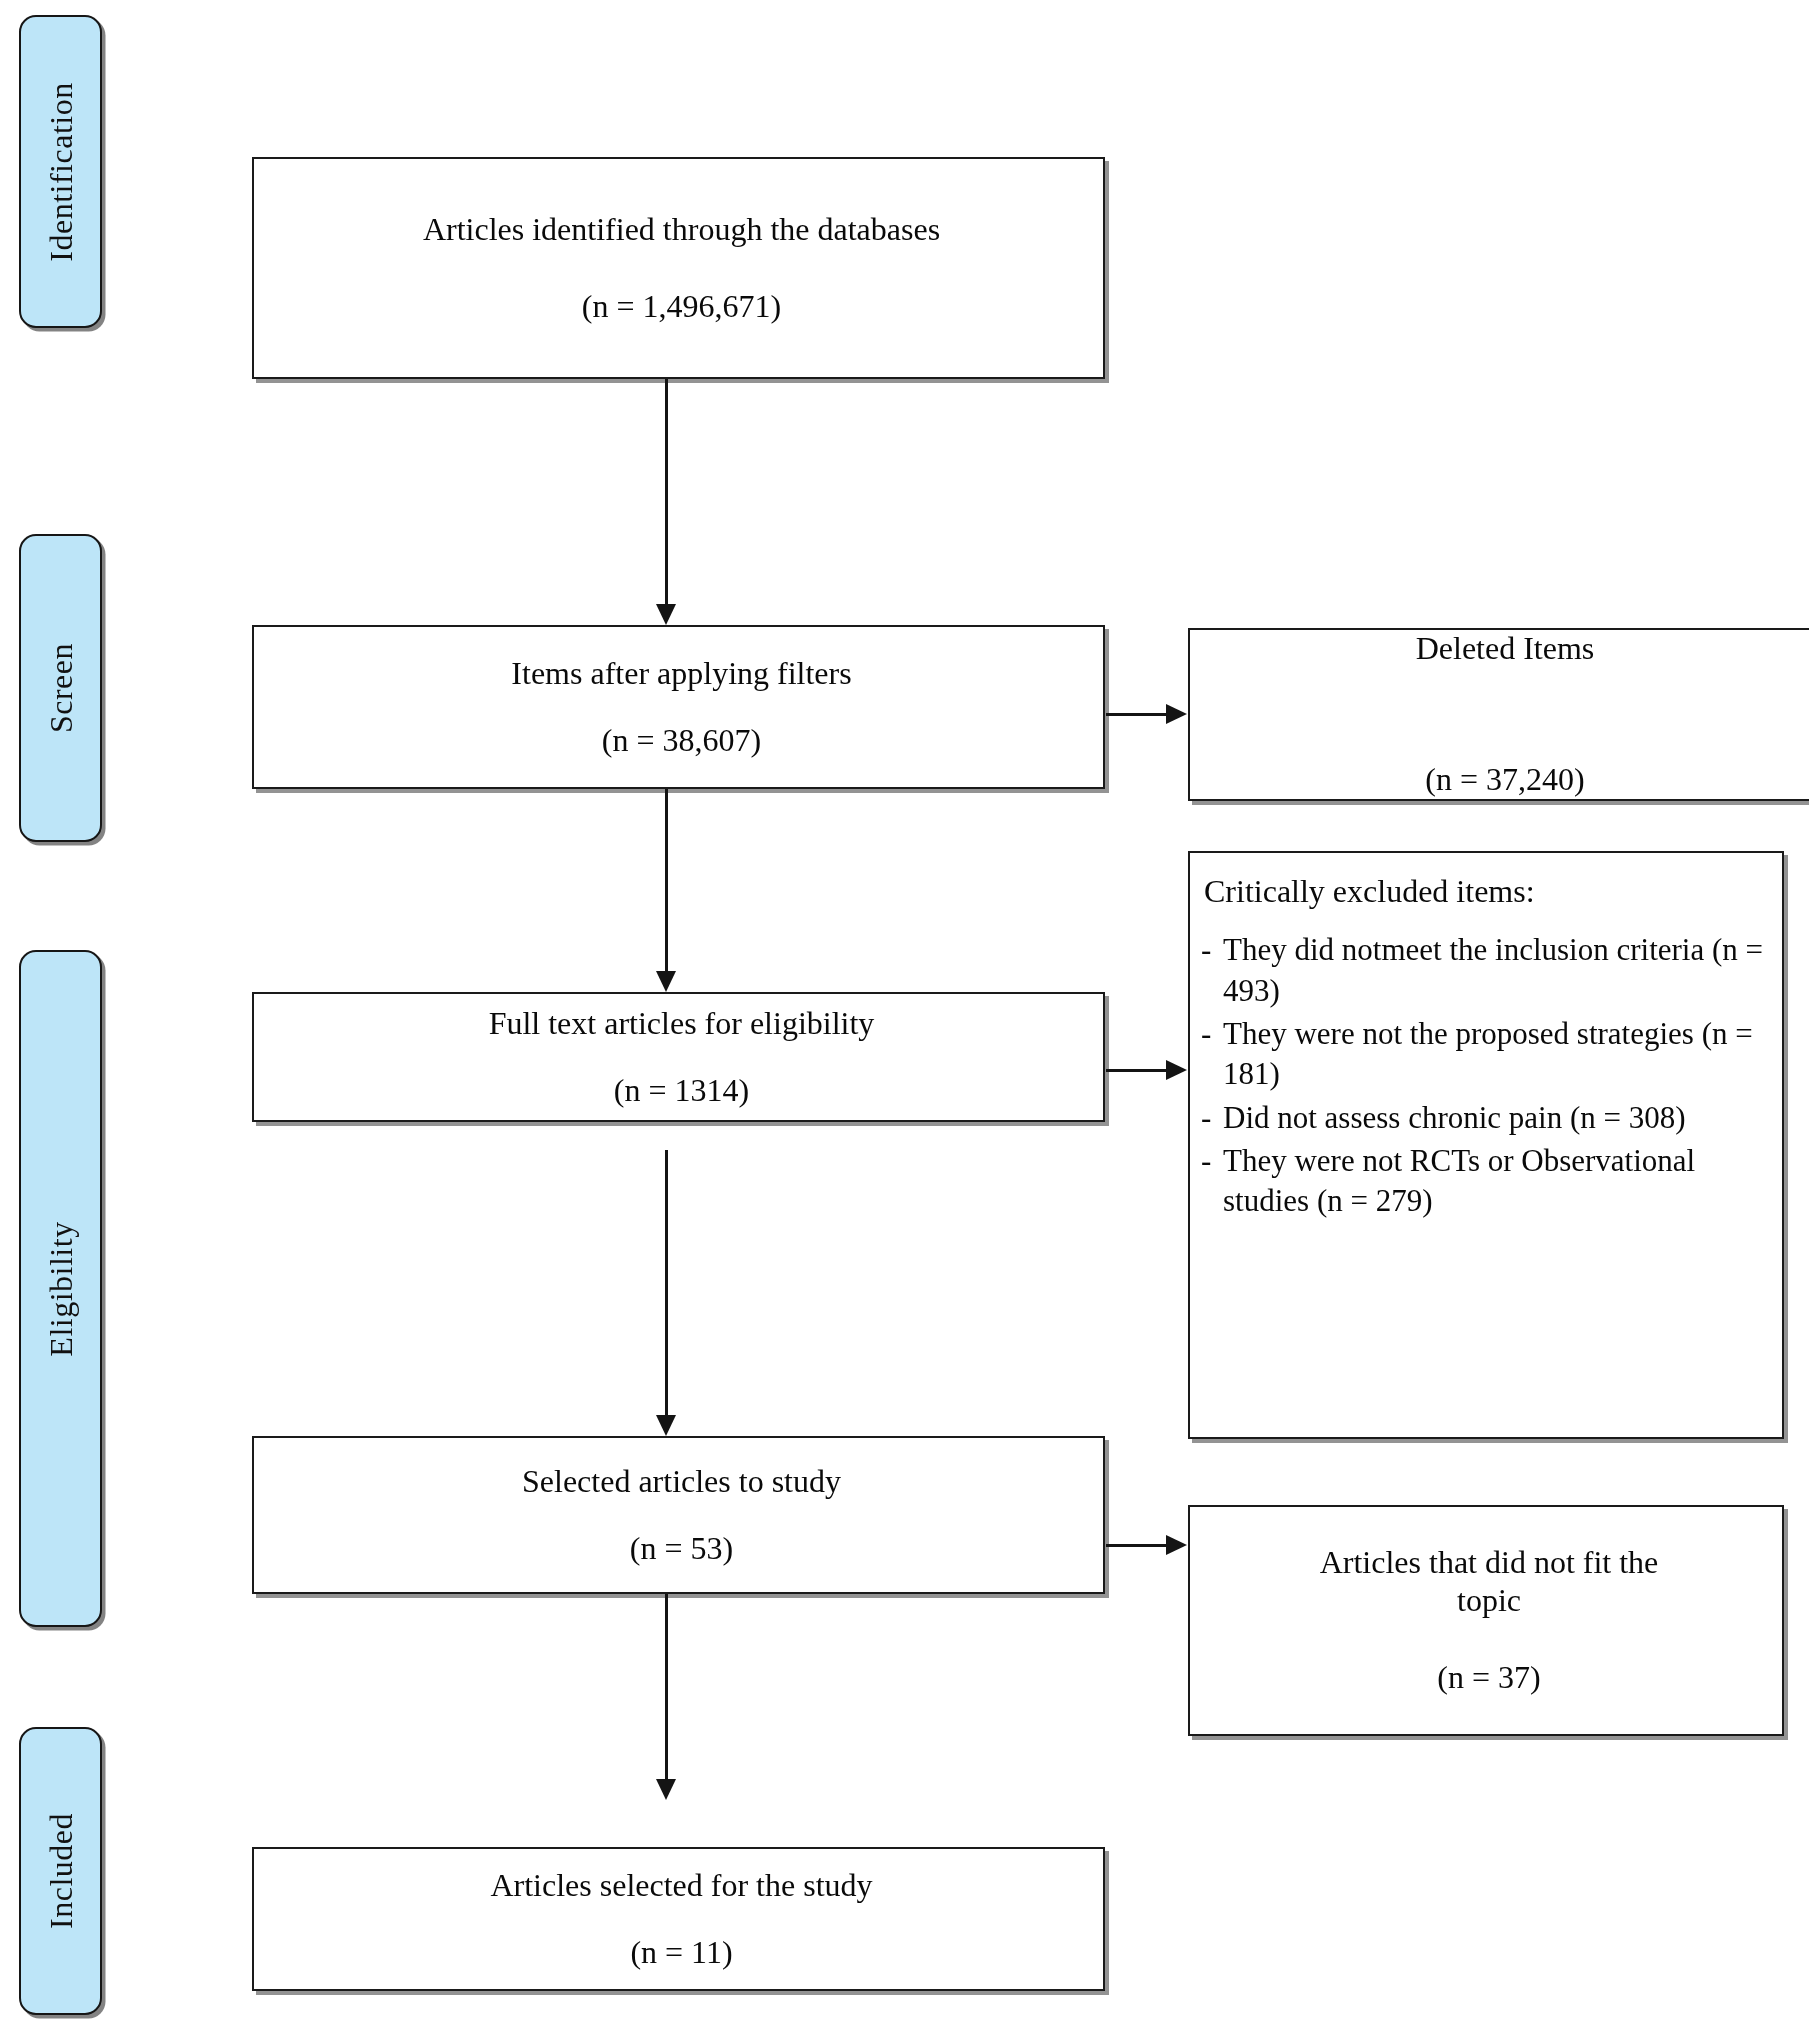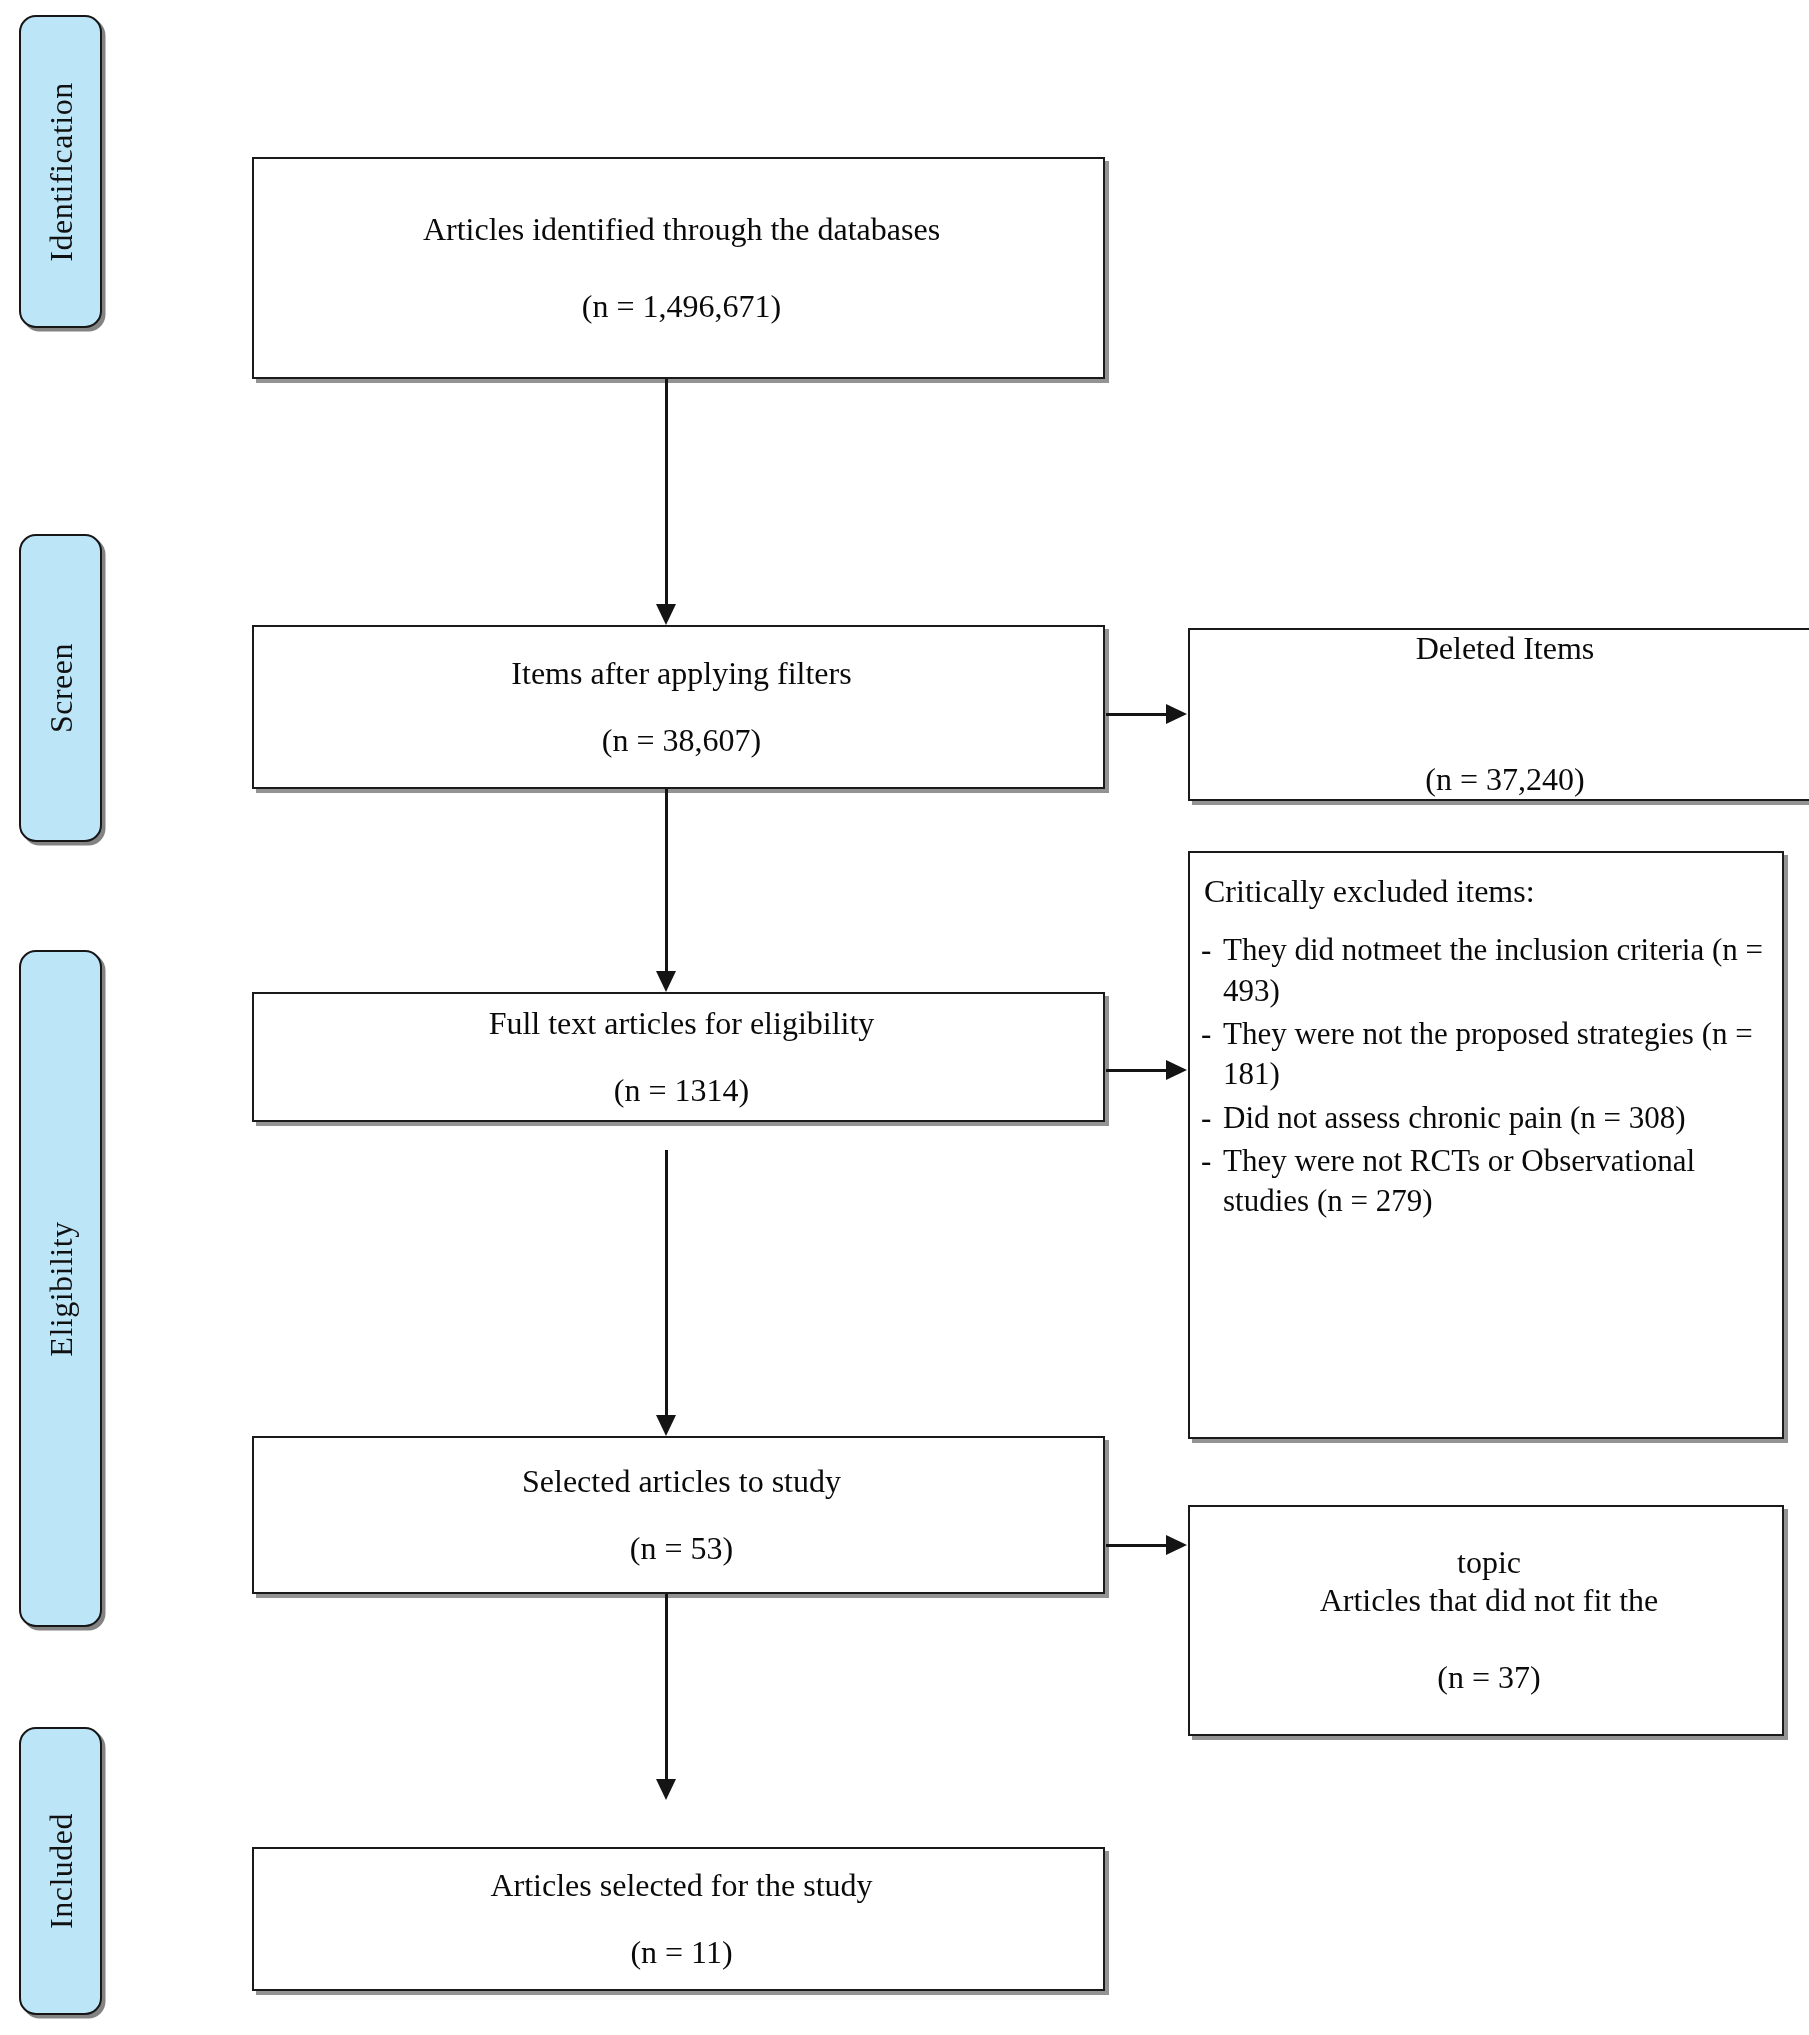--- a/index.html
+++ b/index.html
@@ -98,22 +98,22 @@
     <span class="ln count-l">(n = 11)</span>
   </div>
 
   <div class="fbox" style="left:1188px;top:628px;width:628px;height:173px;justify-content:space-between;">
     <span class="ln title-l">Deleted Items</span>
     <span class="gap-sm"></span>
     <span class="ln count-l">(n = 37,240)</span>
   </div>
 
   <div class="fbox" style="left:1188px;top:1505px;width:596px;height:231px;">
+    <span class="ln title-l">Articles that did not fit the</span>
     <span class="ln title-l">topic</span>
-    <span class="ln title-l">Articles that did not fit the</span>
     <span class="gap-md"></span>
     <span class="ln count-l">(n = 37)</span>
   </div>
 
   <div class="panel" style="left:1188px;top:851px;width:596px;height:588px;">
     <div class="panel-head">Critically excluded items:</div>
     <ul class="bullets">
       <li>
         <span class="dash">-</span>
         <span class="btxt">

